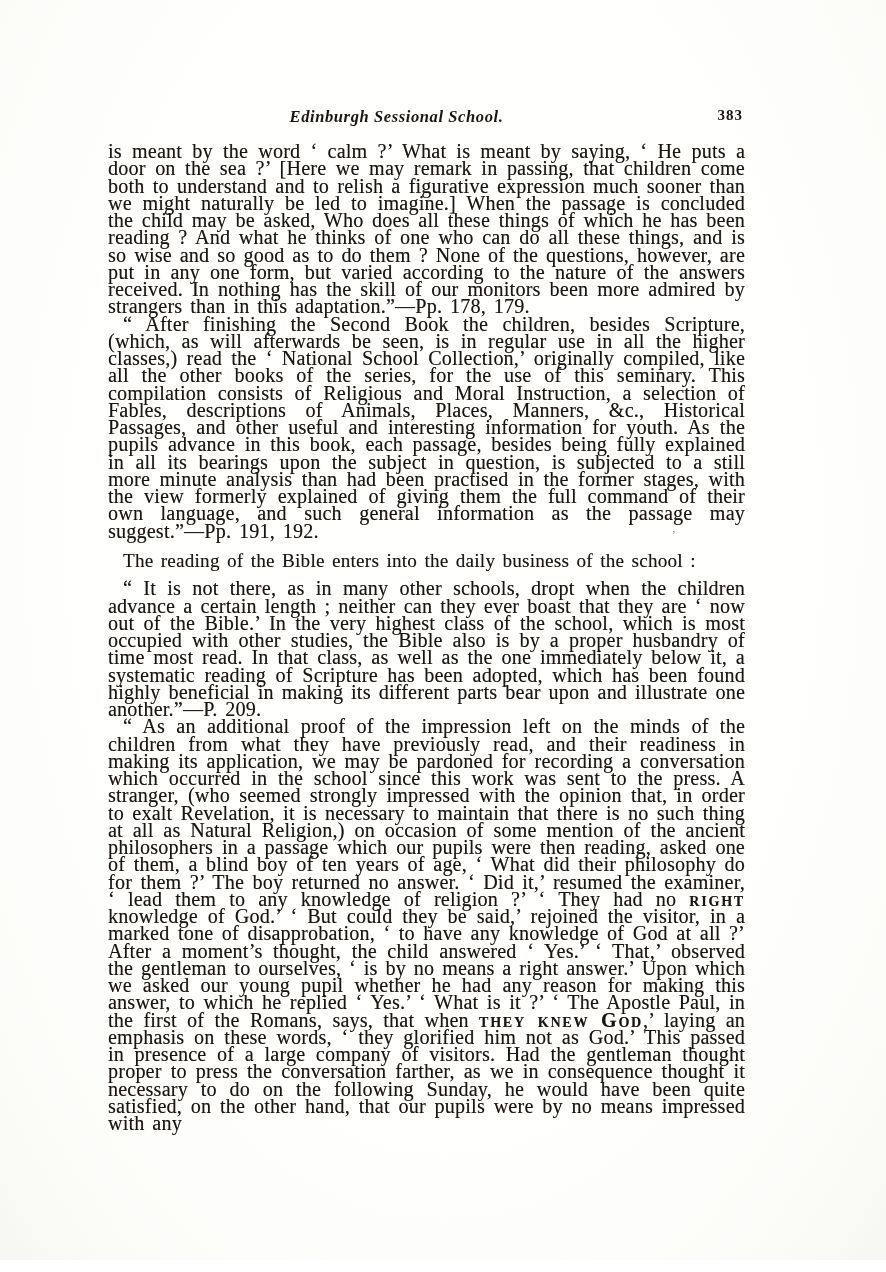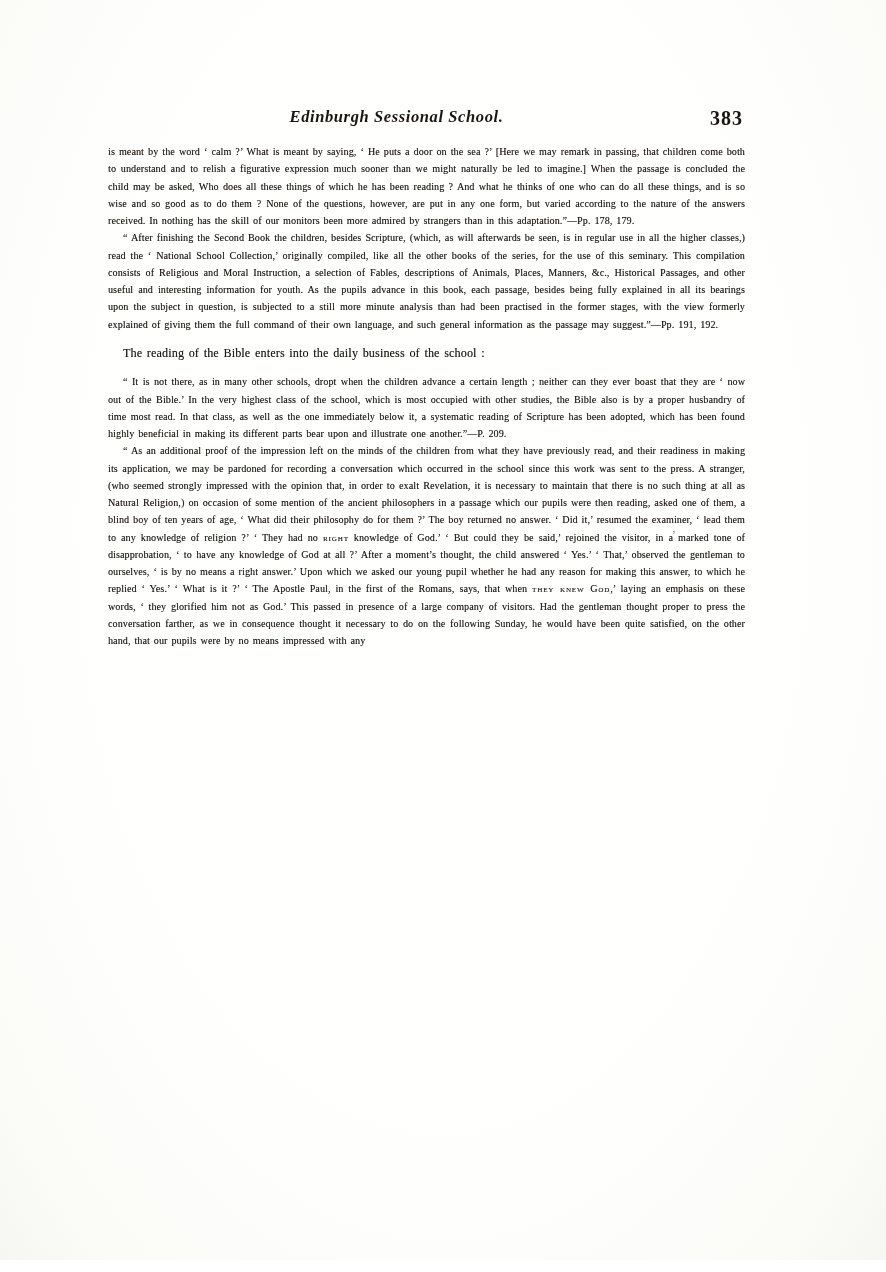--- a/index.html
+++ b/index.html
@@ -32,57 +32,57 @@
     font-weight: bold;
     font-size: 16.5px;
     letter-spacing: 0.6px;
     white-space: nowrap;
   }
   .page-number {
     position: absolute;
     right: 2px;
     top: 0;
     font-weight: bold;
-    font-size: 20px;
+    font-size: 15px;
     letter-spacing: 1px;
   }
   .text-block {
     position: absolute;
     left: 108px;
     top: 143px;
     width: 637px;
   }
   .para {
     margin: 0;
     text-align: justify;
     text-shadow: 0.25px 0.25px 0.35px rgba(25, 18, 10, 0.45);
   }
   .para.quote {
-    font-size: 10px;
+    font-size: 20px;
     line-height: 17.25px;
     word-spacing: 0.13em;
     letter-spacing: 0.012em;
   }
   .para.body {
-    font-size: 12px;
+    font-size: 19px;
     line-height: 17.6px;
     word-spacing: 0.12em;
     letter-spacing: 0.015em;
     margin-top: 12px;
     margin-bottom: 11px;
   }
   .para.indent {
     text-indent: 15px;
   }
   .italic {
   }
   .smallcaps {
     font-variant: small-caps;
     letter-spacing: 0.09em;
-    font-weight: 400;
+    font-weight: 700;
   }
   .scan-artifact {
     position: absolute;
     font-size: 11px;
     color: #3a342c;
     opacity: 0.8;
   }
 </style>
 </head>
 <body>

